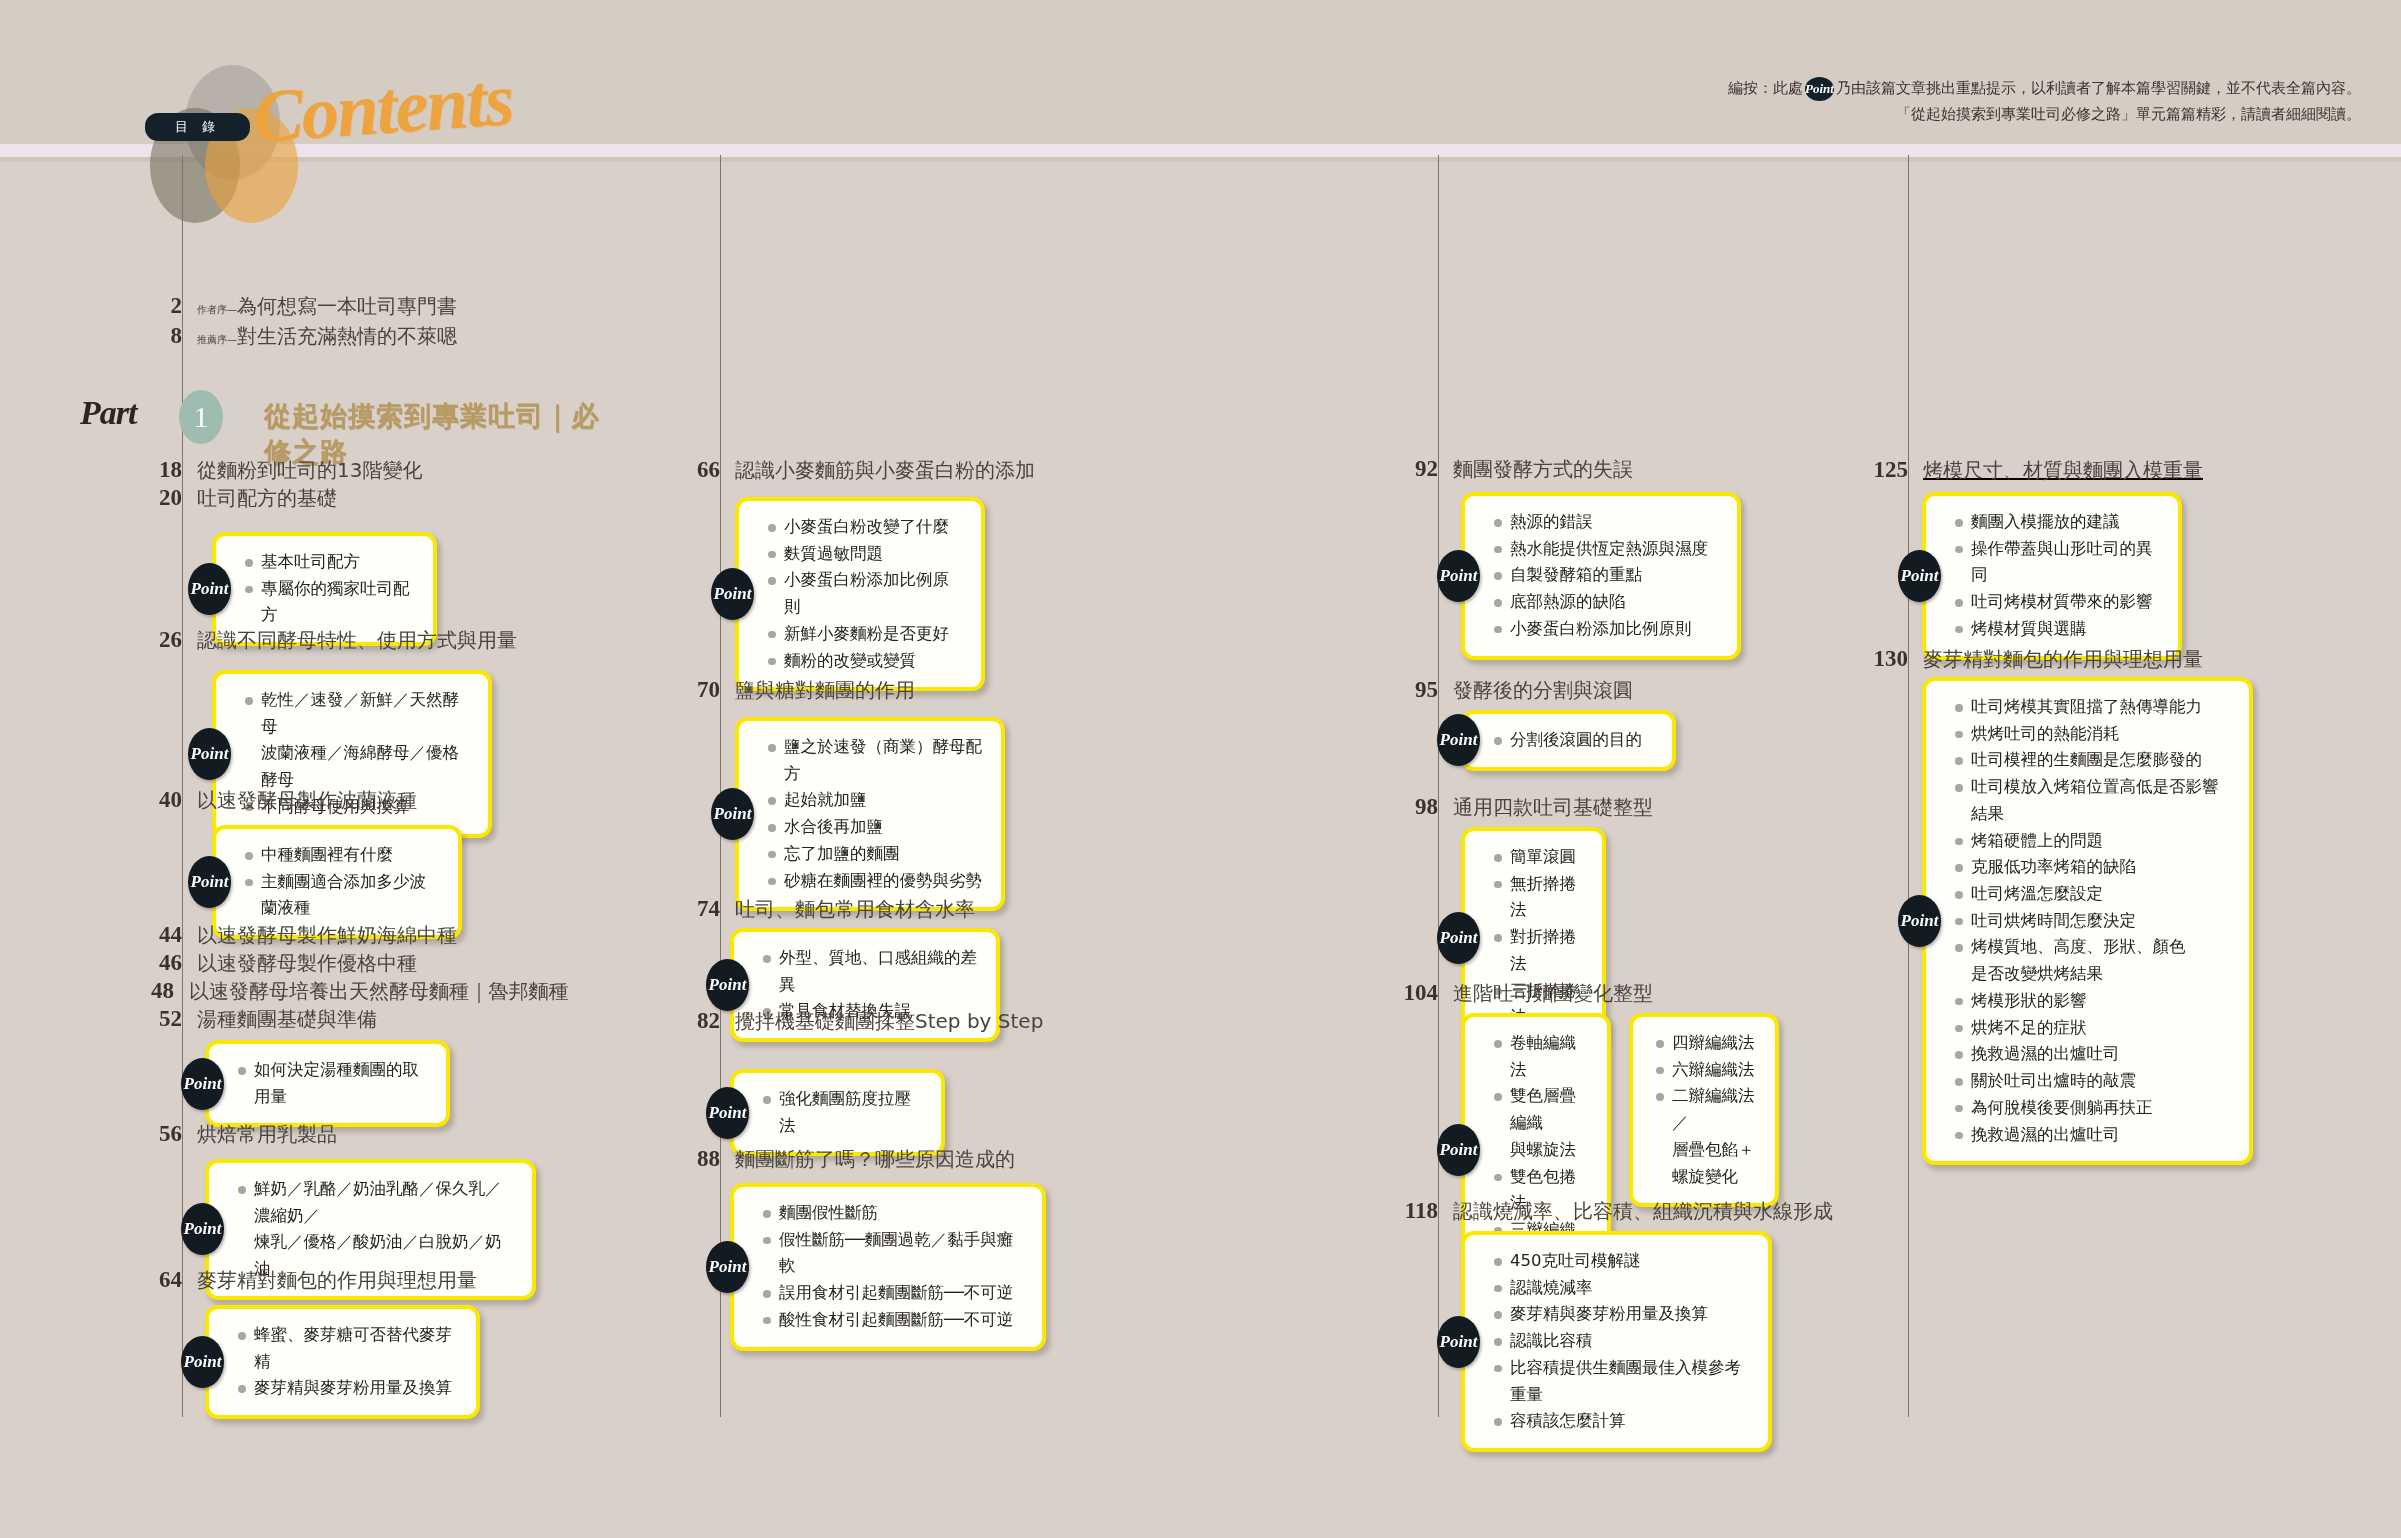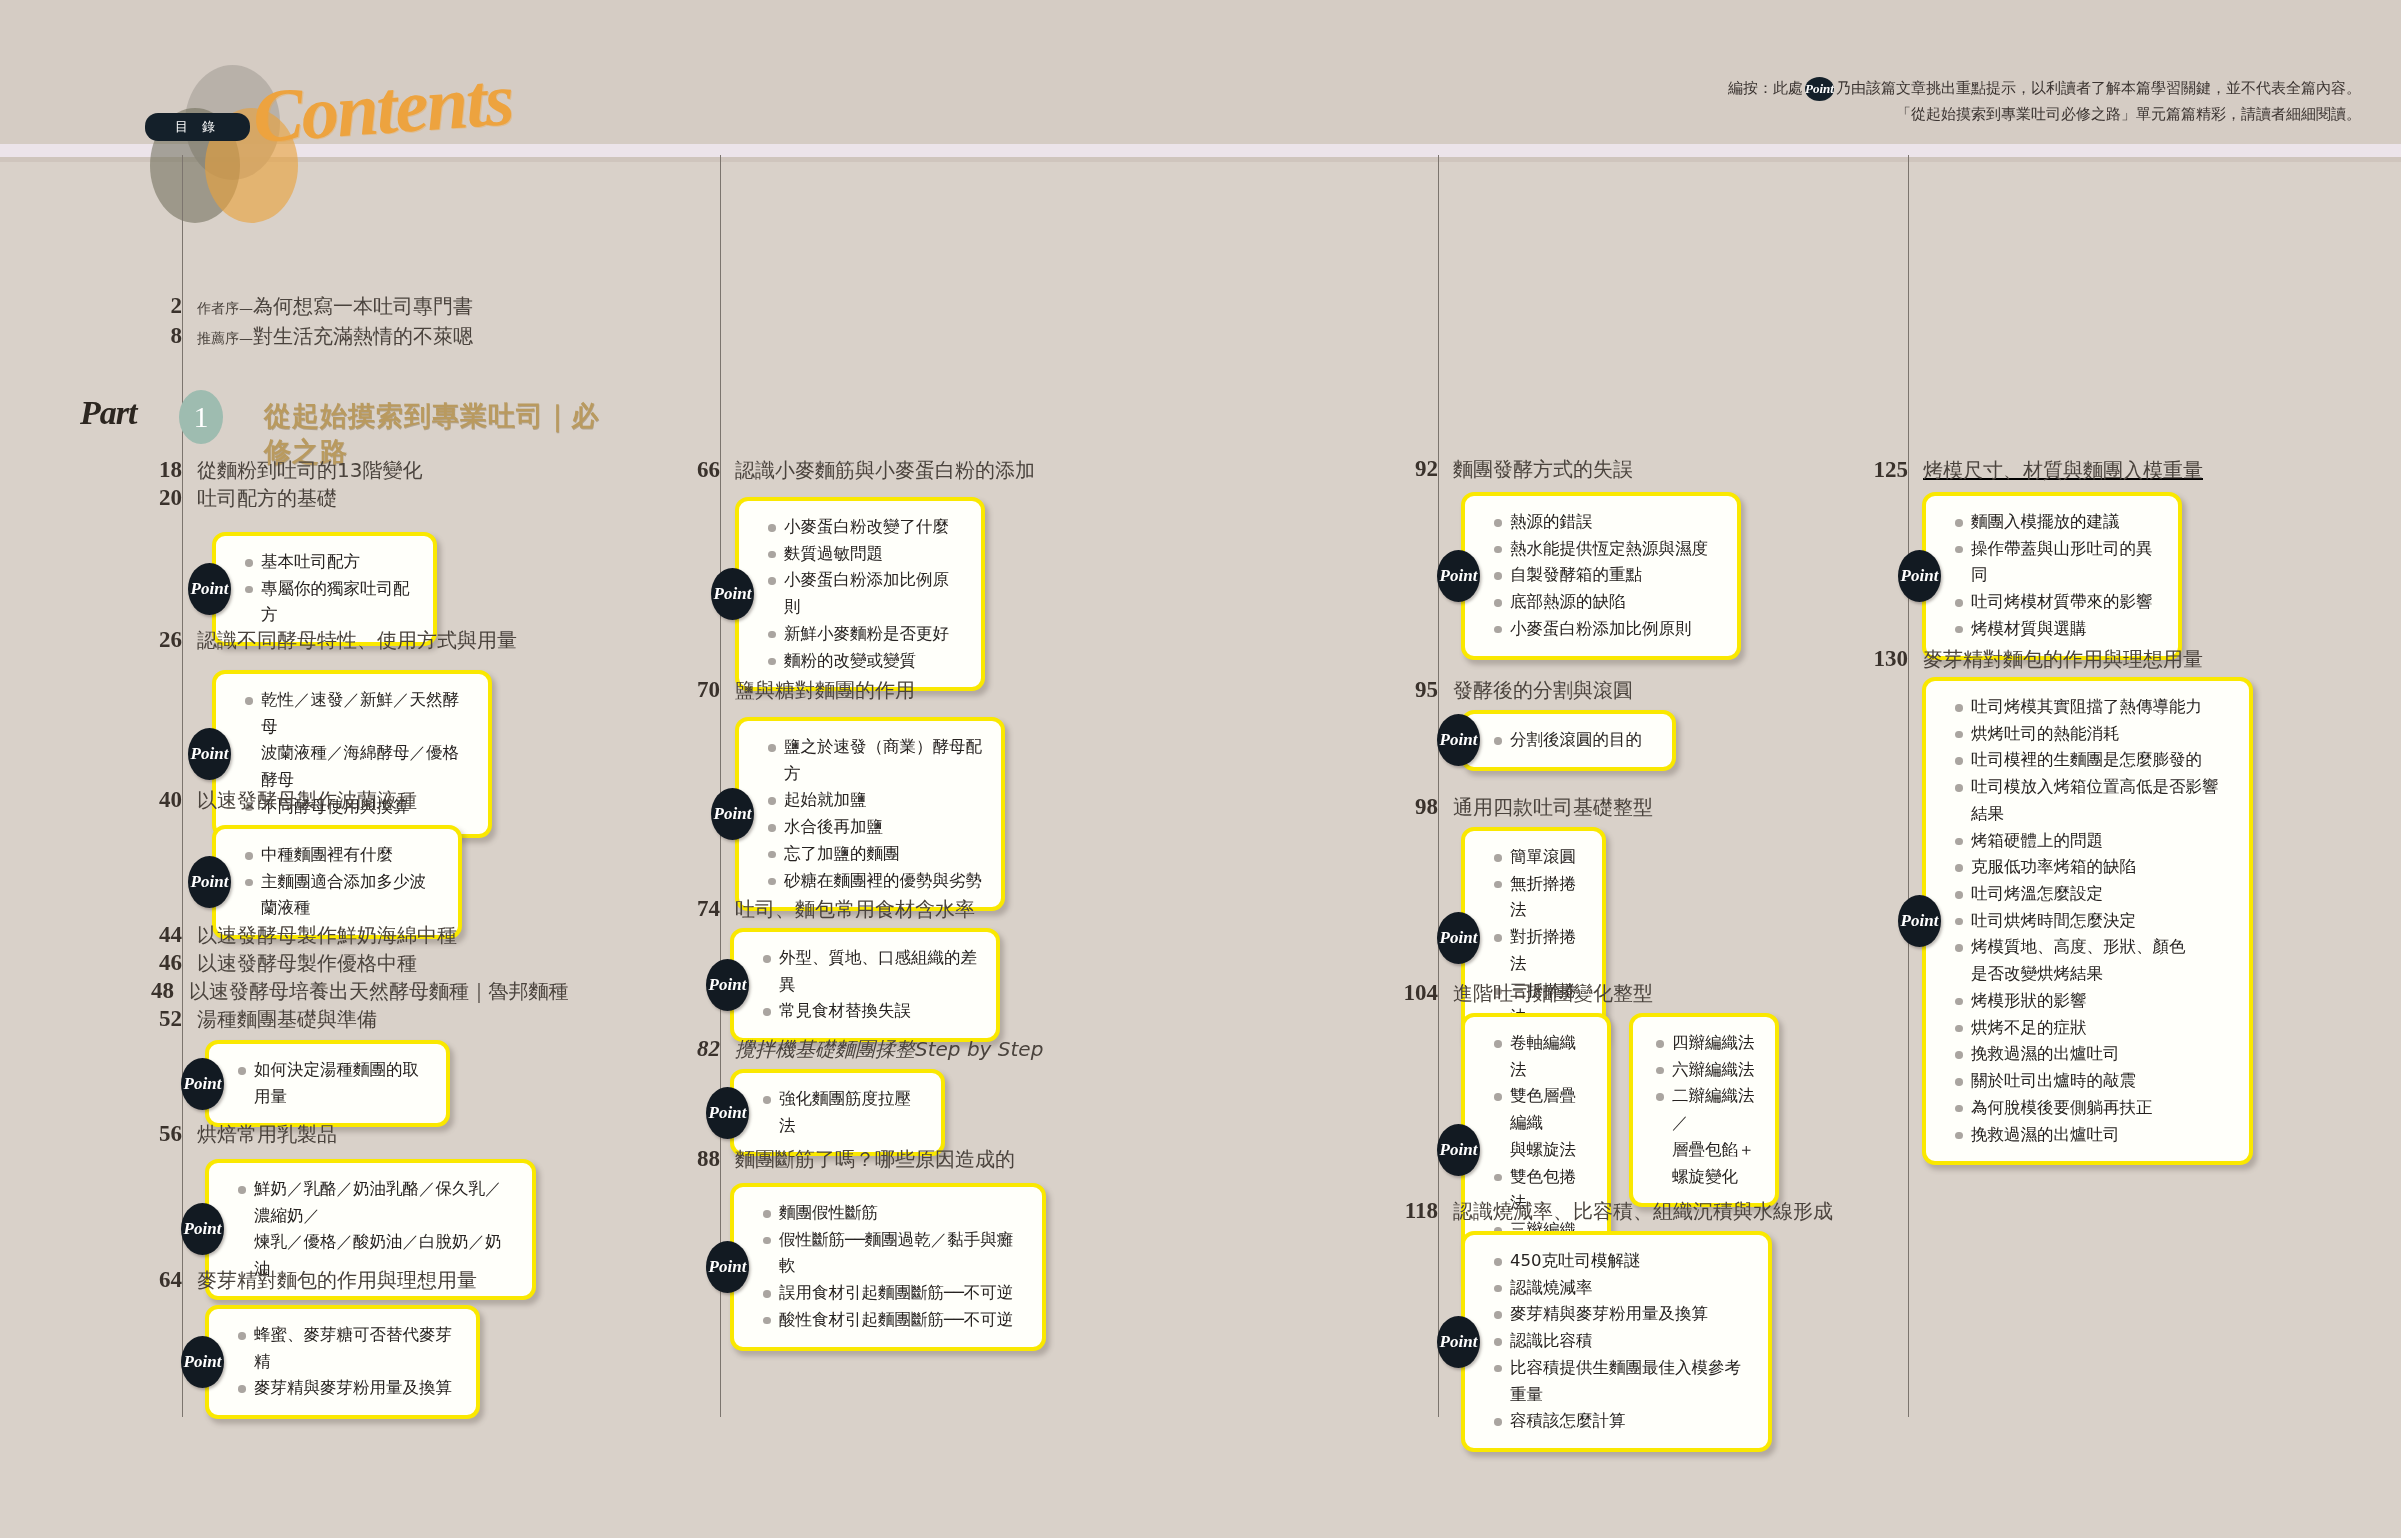--- a/index.html
+++ b/index.html
@@ -91,21 +91,21 @@
   .entry{position:absolute;}
   .entry .pg{
     position:absolute;right:calc(100% + 15px);top:0;
     font-family:"Liberation Serif","DejaVu Serif",serif;
     font-weight:700;font-size:23px;color:#3a322c;white-space:nowrap;
   }
   .entry .ttl{
     font-size:20px;color:#4a433d;white-space:nowrap;
     font-family:"DejaVu Sans",sans-serif;
   }
-  .entry .ttl .small{font-size:14px;}
+  .entry .ttl .small{font-size:10px;}
 
   
   .ptbox{
     position:absolute;
     background:#fffffa;
     border:4.5px solid #fae800;
     border-radius:13px;
     box-shadow:3.5px 4.5px 5.5px rgba(90,80,72,.30);
     padding:13px 17px 13px 28px;
     box-sizing:border-box;
@@ -298,21 +298,21 @@
     <div class="ttl">吐司、麵包常用食材含水率</div>
   </div>
   <div class="ptbox" style="left:730px;top:928px;width:270px;">
     <div class="ptbadge">Point</div>
     <ul class="ptlist">
       <li>外型、質地、口感組織的差異</li>
       <li>常見食材替換失誤</li>
     </ul>
   </div>
 
-  <div class="entry" style="left:735px;top:1036px;font-style:italic;">
+  <div class="entry" style="left:735px;top:1008px;">
     <div class="pg">82</div>
     <div class="ttl">攪拌機基礎麵團揉整Step by Step</div>
   </div>
   <div class="ptbox" style="left:730px;top:1069px;width:215px;">
     <div class="ptbadge">Point</div>
     <ul class="ptlist">
       <li>強化麵團筋度拉壓法</li>
     </ul>
   </div>
 

